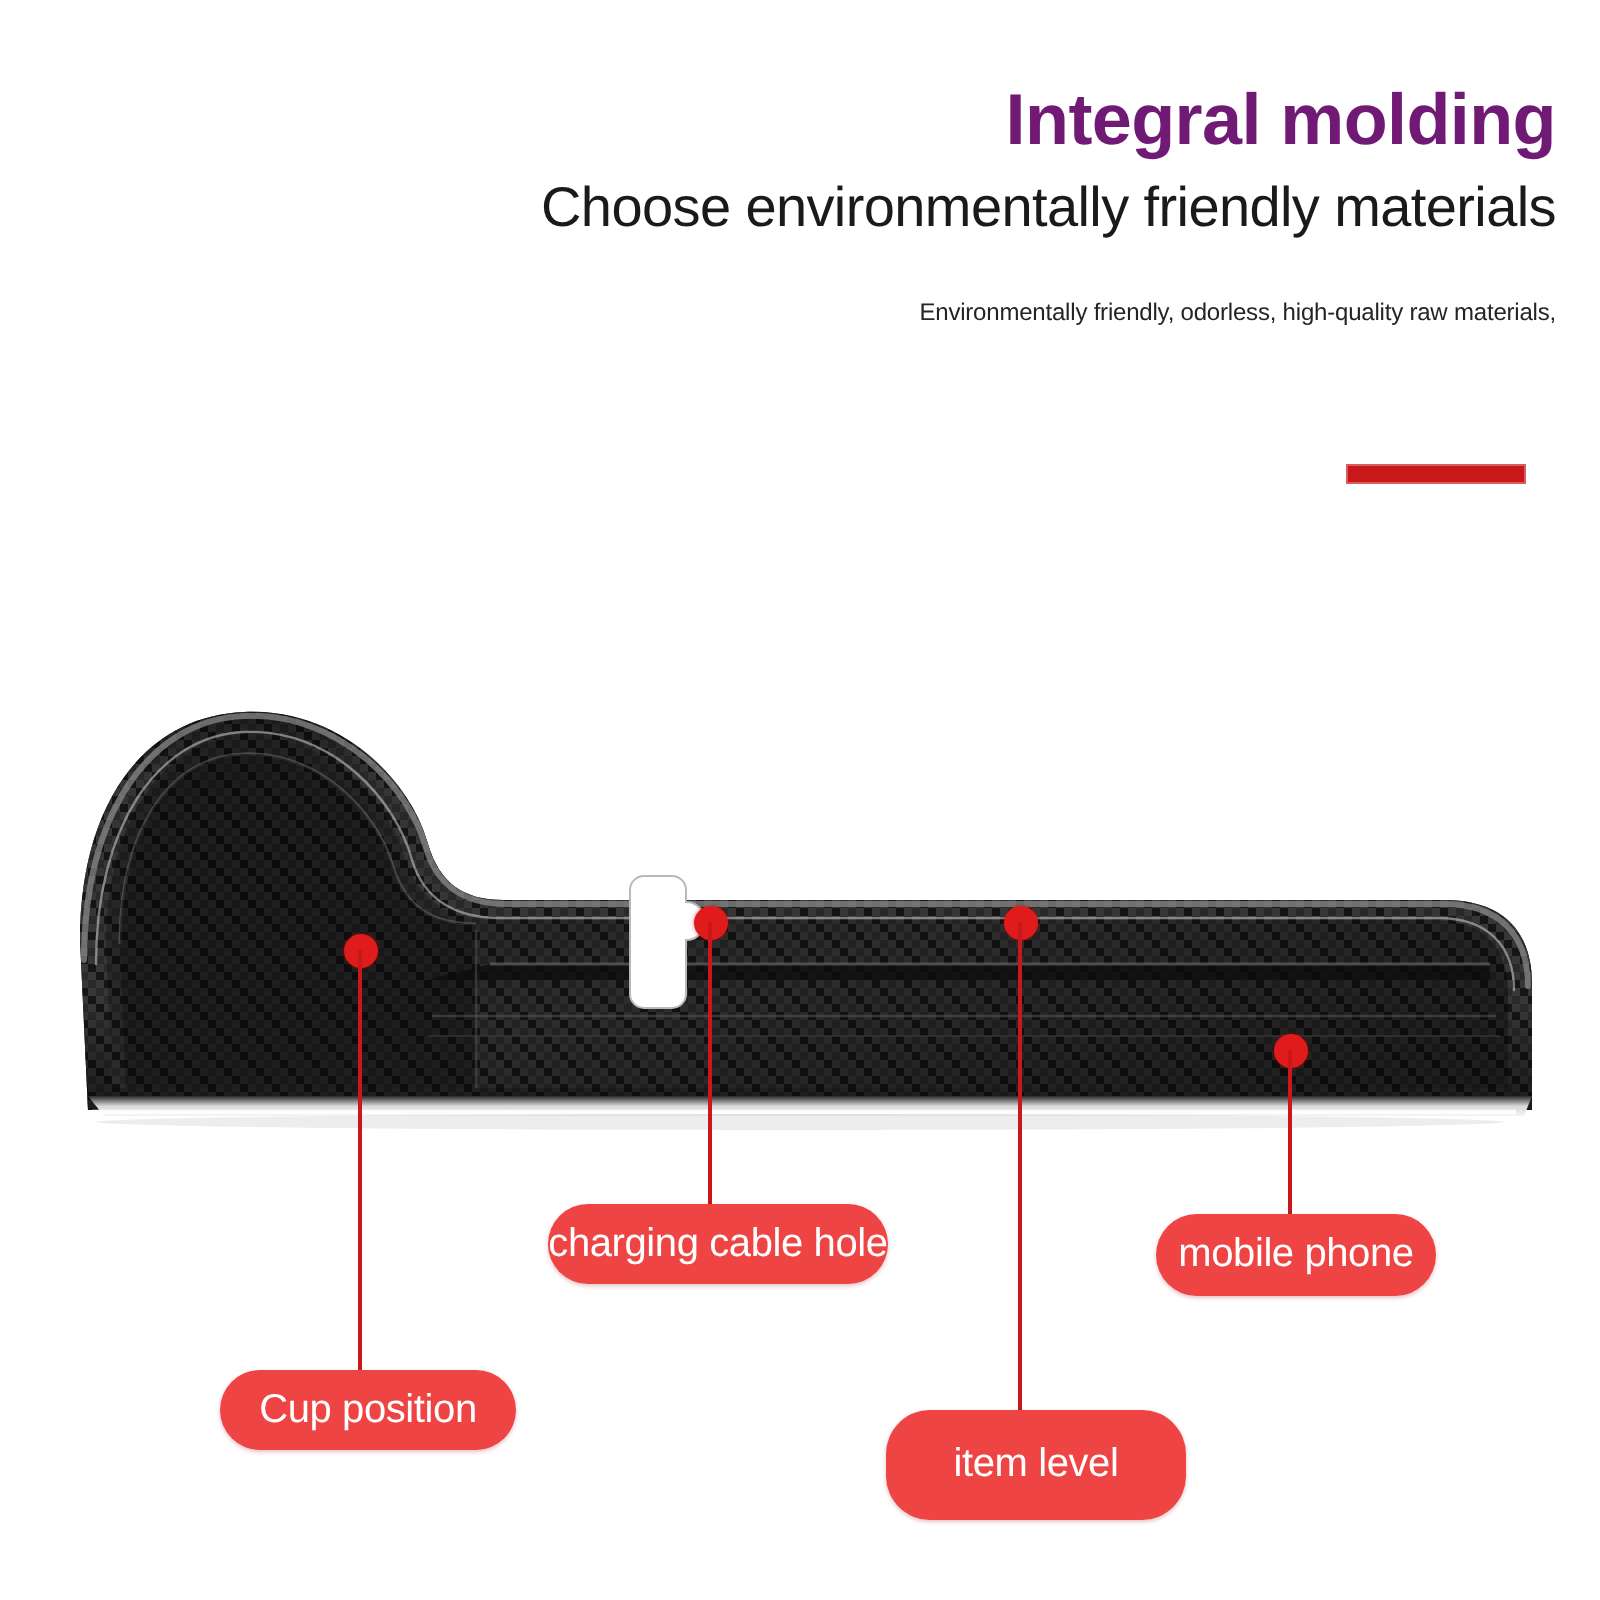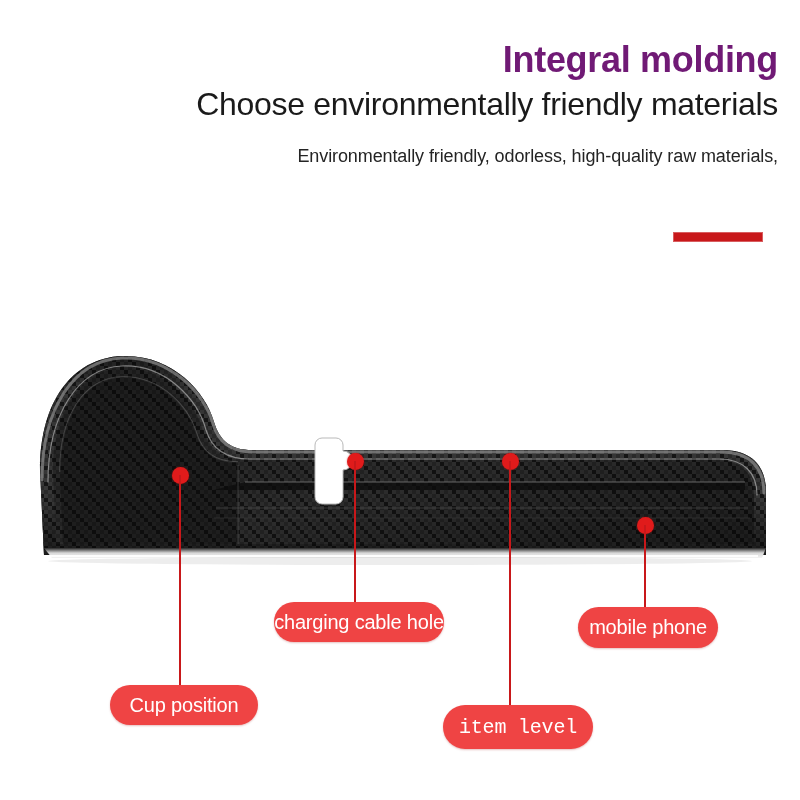--- a/index.html
+++ b/index.html
@@ -32,32 +32,32 @@
     line-height: 44px;
     color: #701a75;
     letter-spacing: -0.3px;
     white-space: nowrap;
     font-weight: 700;
   }
   #headline-secondary {
     position: absolute;
     right: 22px;
     top: 82px;
-    font-size: 32px;
+    font-size: 28px;
     line-height: 44px;
     color: #1a1a1a;
     letter-spacing: -0.3px;
     white-space: nowrap;
     font-weight: 400;
     margin-left: 15px;
   }
   #subhead-line-1, #subhead-line-2 {
     position: absolute;
     right: 22px;
-    font-size: 18px;
+    font-size: 12px;
     line-height: 26px;
     color: #242424;
     white-space: nowrap;
     letter-spacing: -0.1px;
   }
   #subhead-line-1 { top: 143px; }
   #subhead-line-2 { top: 169px; }
 
   #accent-rule {
     position: absolute;
@@ -296,21 +296,21 @@
 </div>
 
 <div class="callout-dot" style="left:347px; top:453px;"></div>
 <div class="callout-line" style="left:354px; top:461px; height:145px;"></div>
 <div class="callout-pill" style="left:274px; top:602px; width:170px; height:40px;">
   <span>charging cable hole</span>
 </div>
 
 <div class="callout-dot" style="left:502px; top:453px;"></div>
 <div class="callout-line" style="left:509px; top:461px; height:248px;"></div>
-<div class="callout-pill" style="left:443px; top:705px; width:150px; height:44px;font-family:Liberation Mono, monospace;">
+<div class="callout-pill" style="left:443px; top:705px; width:150px; height:55px;">
   <span>item level</span>
 </div>
 
 <div class="callout-dot" style="left:637px; top:517px;"></div>
 <div class="callout-line" style="left:644px; top:525px; height:86px;"></div>
 <div class="callout-pill" style="left:578px; top:607px; width:140px; height:41px;">
   <span>mobile phone</span>
 </div>
 
 </body></html>

